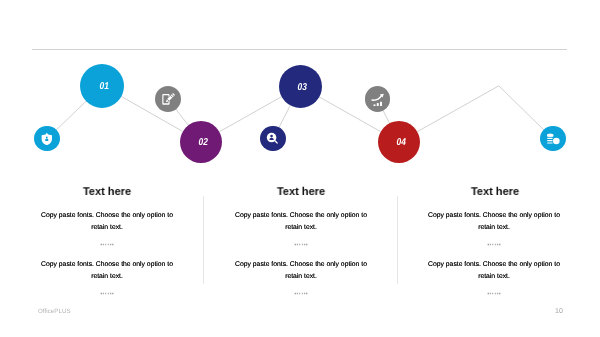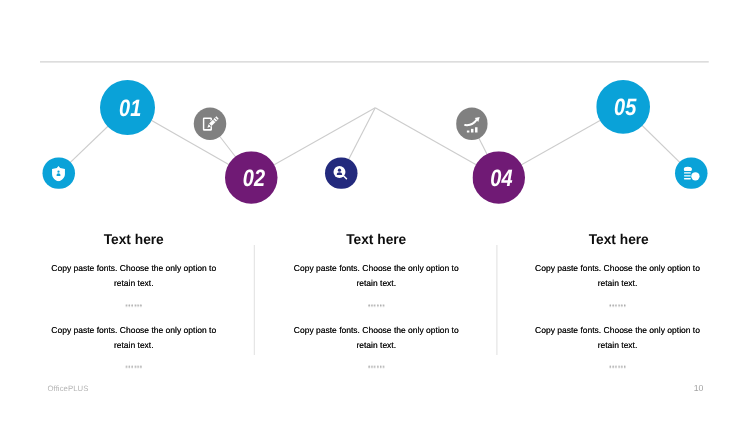--- a/index.html
+++ b/index.html
@@ -8,21 +8,21 @@
        font-family:"Liberation Sans",sans-serif;overflow:hidden;position:relative;
        -webkit-font-smoothing:antialiased;text-rendering:geometricPrecision;}
   .slide{position:absolute;left:0;top:0;width:600px;height:337px;background:#fff;}
 
   .topline{position:absolute;left:32px;top:49px;width:535px;height:1px;background:#d2d2d2;}
 
   svg.links{position:absolute;left:0;top:0;width:600px;height:337px;}
 
   .bigc{position:absolute;will-change:transform;border-radius:50%;display:flex;align-items:center;
         justify-content:center;color:#ffffff;font-style:italic;font-weight:bold;
-        font-size:19px;letter-spacing:0px;line-height:1;}
+        font-size:10px;letter-spacing:0px;line-height:1;}
   .bigc span{display:inline-block;transform:translate(1.6px,1.1px) scaleX(0.84);transform-origin:center;}
   .smc{position:absolute;border-radius:50%;display:flex;align-items:center;justify-content:center;}
 
   .coltitle{position:absolute;will-change:transform;text-align:center;font-weight:bold;font-size:11.3px;
             line-height:13.2px;color:#0d0d0d;transform:scaleX(0.972);}
   .para{position:absolute;will-change:transform;text-align:center;font-size:6.8px;line-height:12px;
         color:#121212;width:136px;
         text-shadow:0 0 0.35px rgba(0,0,0,0.85);}
   .dots{position:absolute;will-change:transform;text-align:center;font-size:9.5px;line-height:9.5px;
         color:#9a9a9a;letter-spacing:0px;transform:scaleX(0.735);
@@ -53,25 +53,25 @@
       <line x1="498.8" y1="85.8" x2="552.8" y2="138.7"></line>
     </g>
   </svg>
 
   <div class="bigc" style="left:80.3px;top:63.5px;width:44.3px;height:44.3px;background:#0aa2d8">
     <span>01</span>
   </div>
   <div class="bigc" style="left:180.2px;top:120.8px;width:42.2px;height:42.2px;background:#701a75">
     <span>02</span>
   </div>
-  <div class="bigc" style="left:378.3px;top:120.8px;width:42.2px;height:42.2px;background:#701a75">
+  <div class="bigc" style="left:278.7px;top:64.5px;width:43.1px;height:43.1px;background:#232a7d">
+    <span>03</span>
+  </div>
+  <div class="bigc" style="left:378.3px;top:120.8px;width:42.2px;height:42.2px;background:#b91c1c">
     <span>04</span>
-  </div>
-  <div class="bigc" style="left:477.2px;top:64.0px;width:43.4px;height:43.4px;background:#0aa2d8">
-    <span>05</span>
   </div>
 
   <div class="smc" style="left:34.4px;top:125.9px;width:25.5px;height:25.5px;background:#0aa2d8">
     <svg width="13.6" height="13.6" viewBox="0 0 24 24">
       <path fill="#ffffff" d="M12 1.4 9.6 4.2 2.9 5.6v7.2c0 4.9 3.7 9 9.1 10.5 5.4-1.5 9.1-5.6 9.1-10.5V5.6L14.4 4.2 12 1.4z"></path>
       <circle cx="12" cy="9.4" r="1.6" fill="#0aa2d8"></circle>
       <path fill="#0aa2d8" d="M12 11.5c-1.55 0-2.65 1.15-2.65 2.45v1.75h5.3v-1.75c0-1.3-1.1-2.45-2.65-2.45z"></path>
     </svg>
   </div>
 

